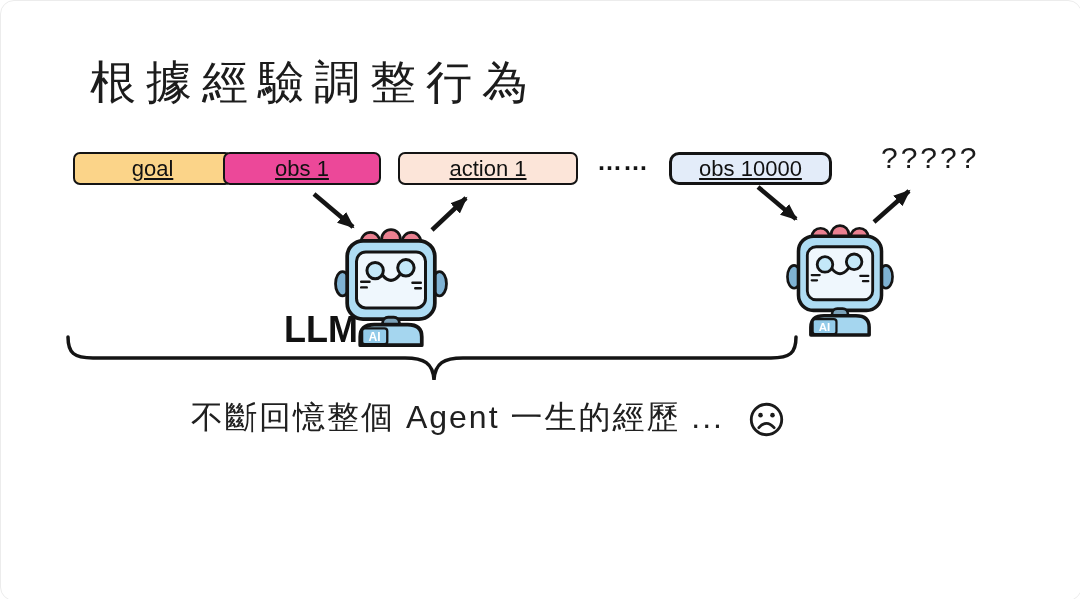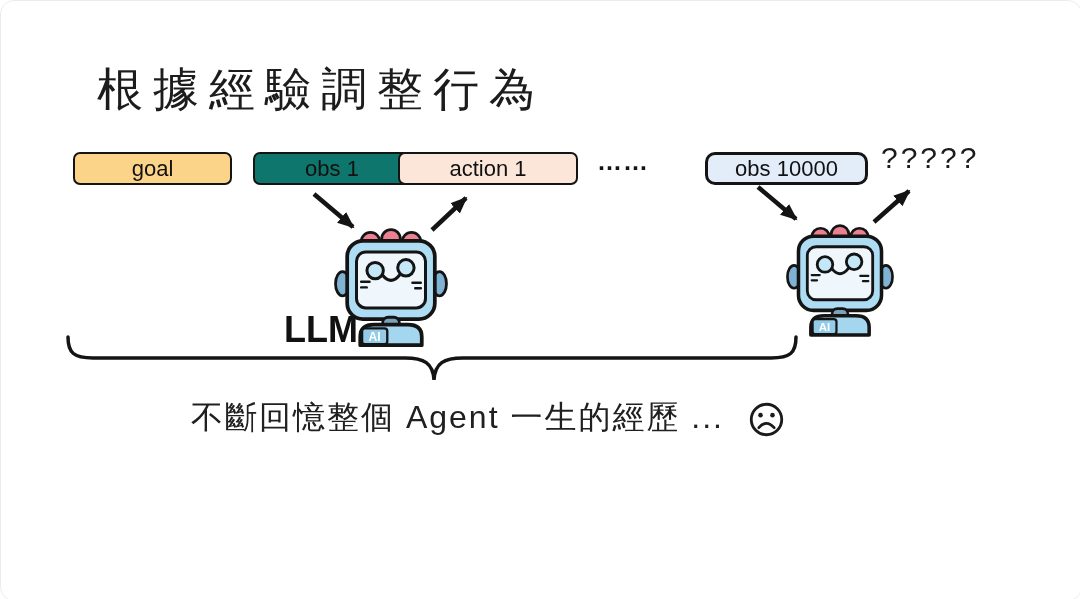--- a/index.html
+++ b/index.html
@@ -2,33 +2,33 @@
 <html><head>
 <meta charset="utf-8">
 <style>
   html,body{margin:0;padding:0;background:#ffffff;}
   .slide{
     position:relative;width:1080px;height:599px;background:#ffffff;
     border:1px solid #ececec;border-radius:14px;overflow:hidden;
     font-family:"Liberation Sans", sans-serif;color:#1a1a1a;
   }
   .title{
-    position:absolute;left:80px;top:42px;margin:16px;
+    position:absolute;left:80px;top:42px;margin:9px;
     font-size:46px;font-weight:400;letter-spacing:10px;color:#1c1c1c;white-space:nowrap;
   }
   .box{
     position:absolute;top:151px;height:33px;box-sizing:border-box;
     border:2.5px solid #141414;border-radius:7px;
     display:flex;align-items:center;justify-content:center;
-    font-size:22px;color:#111;white-space:nowrap;
+    font-size:22px;color:#111;white-space:nowrap;text-decoration:underline;
   }
   .box-goal{left:72px;width:159px;background:#FBD489;}
-  .box-obs1{left:252px;width:158px;background:#0f766e;}
+  .box-obs1{left:222px;width:158px;background:#ec4899;}
   .box-action1{left:397px;width:180px;background:#FCE5D9;}
-  .box-obs10000{left:704px;width:163px;background:#E3ECF9;border-radius:10px;border-width:3px;}
+  .box-obs10000{left:668px;width:163px;background:#E3ECF9;border-radius:10px;border-width:3px;}
   .ellipsis{position:absolute;left:596px;top:146px;font-size:25px;font-weight:700;letter-spacing:1px;color:#141414;}
   .unknown{position:absolute;left:880px;top:140px;font-size:30px;letter-spacing:3px;color:#1b1b1b;white-space:nowrap;}
   .overlay{position:absolute;left:0;top:0;width:1080px;height:599px;overflow:visible;}
   .robot{position:absolute;overflow:visible;}
   .robot-left{left:334px;top:223px;width:112px;height:124px;}
   .robot-right{left:786px;top:219px;width:106px;height:118px;}
   .llm-label{position:absolute;left:283px;top:308px;font-size:36px;font-weight:700;color:#111;}
   .caption{
     position:absolute;left:190px;top:395px;display:flex;align-items:center;gap:24px;
     font-size:32px;letter-spacing:2px;color:#202020;white-space:nowrap;

